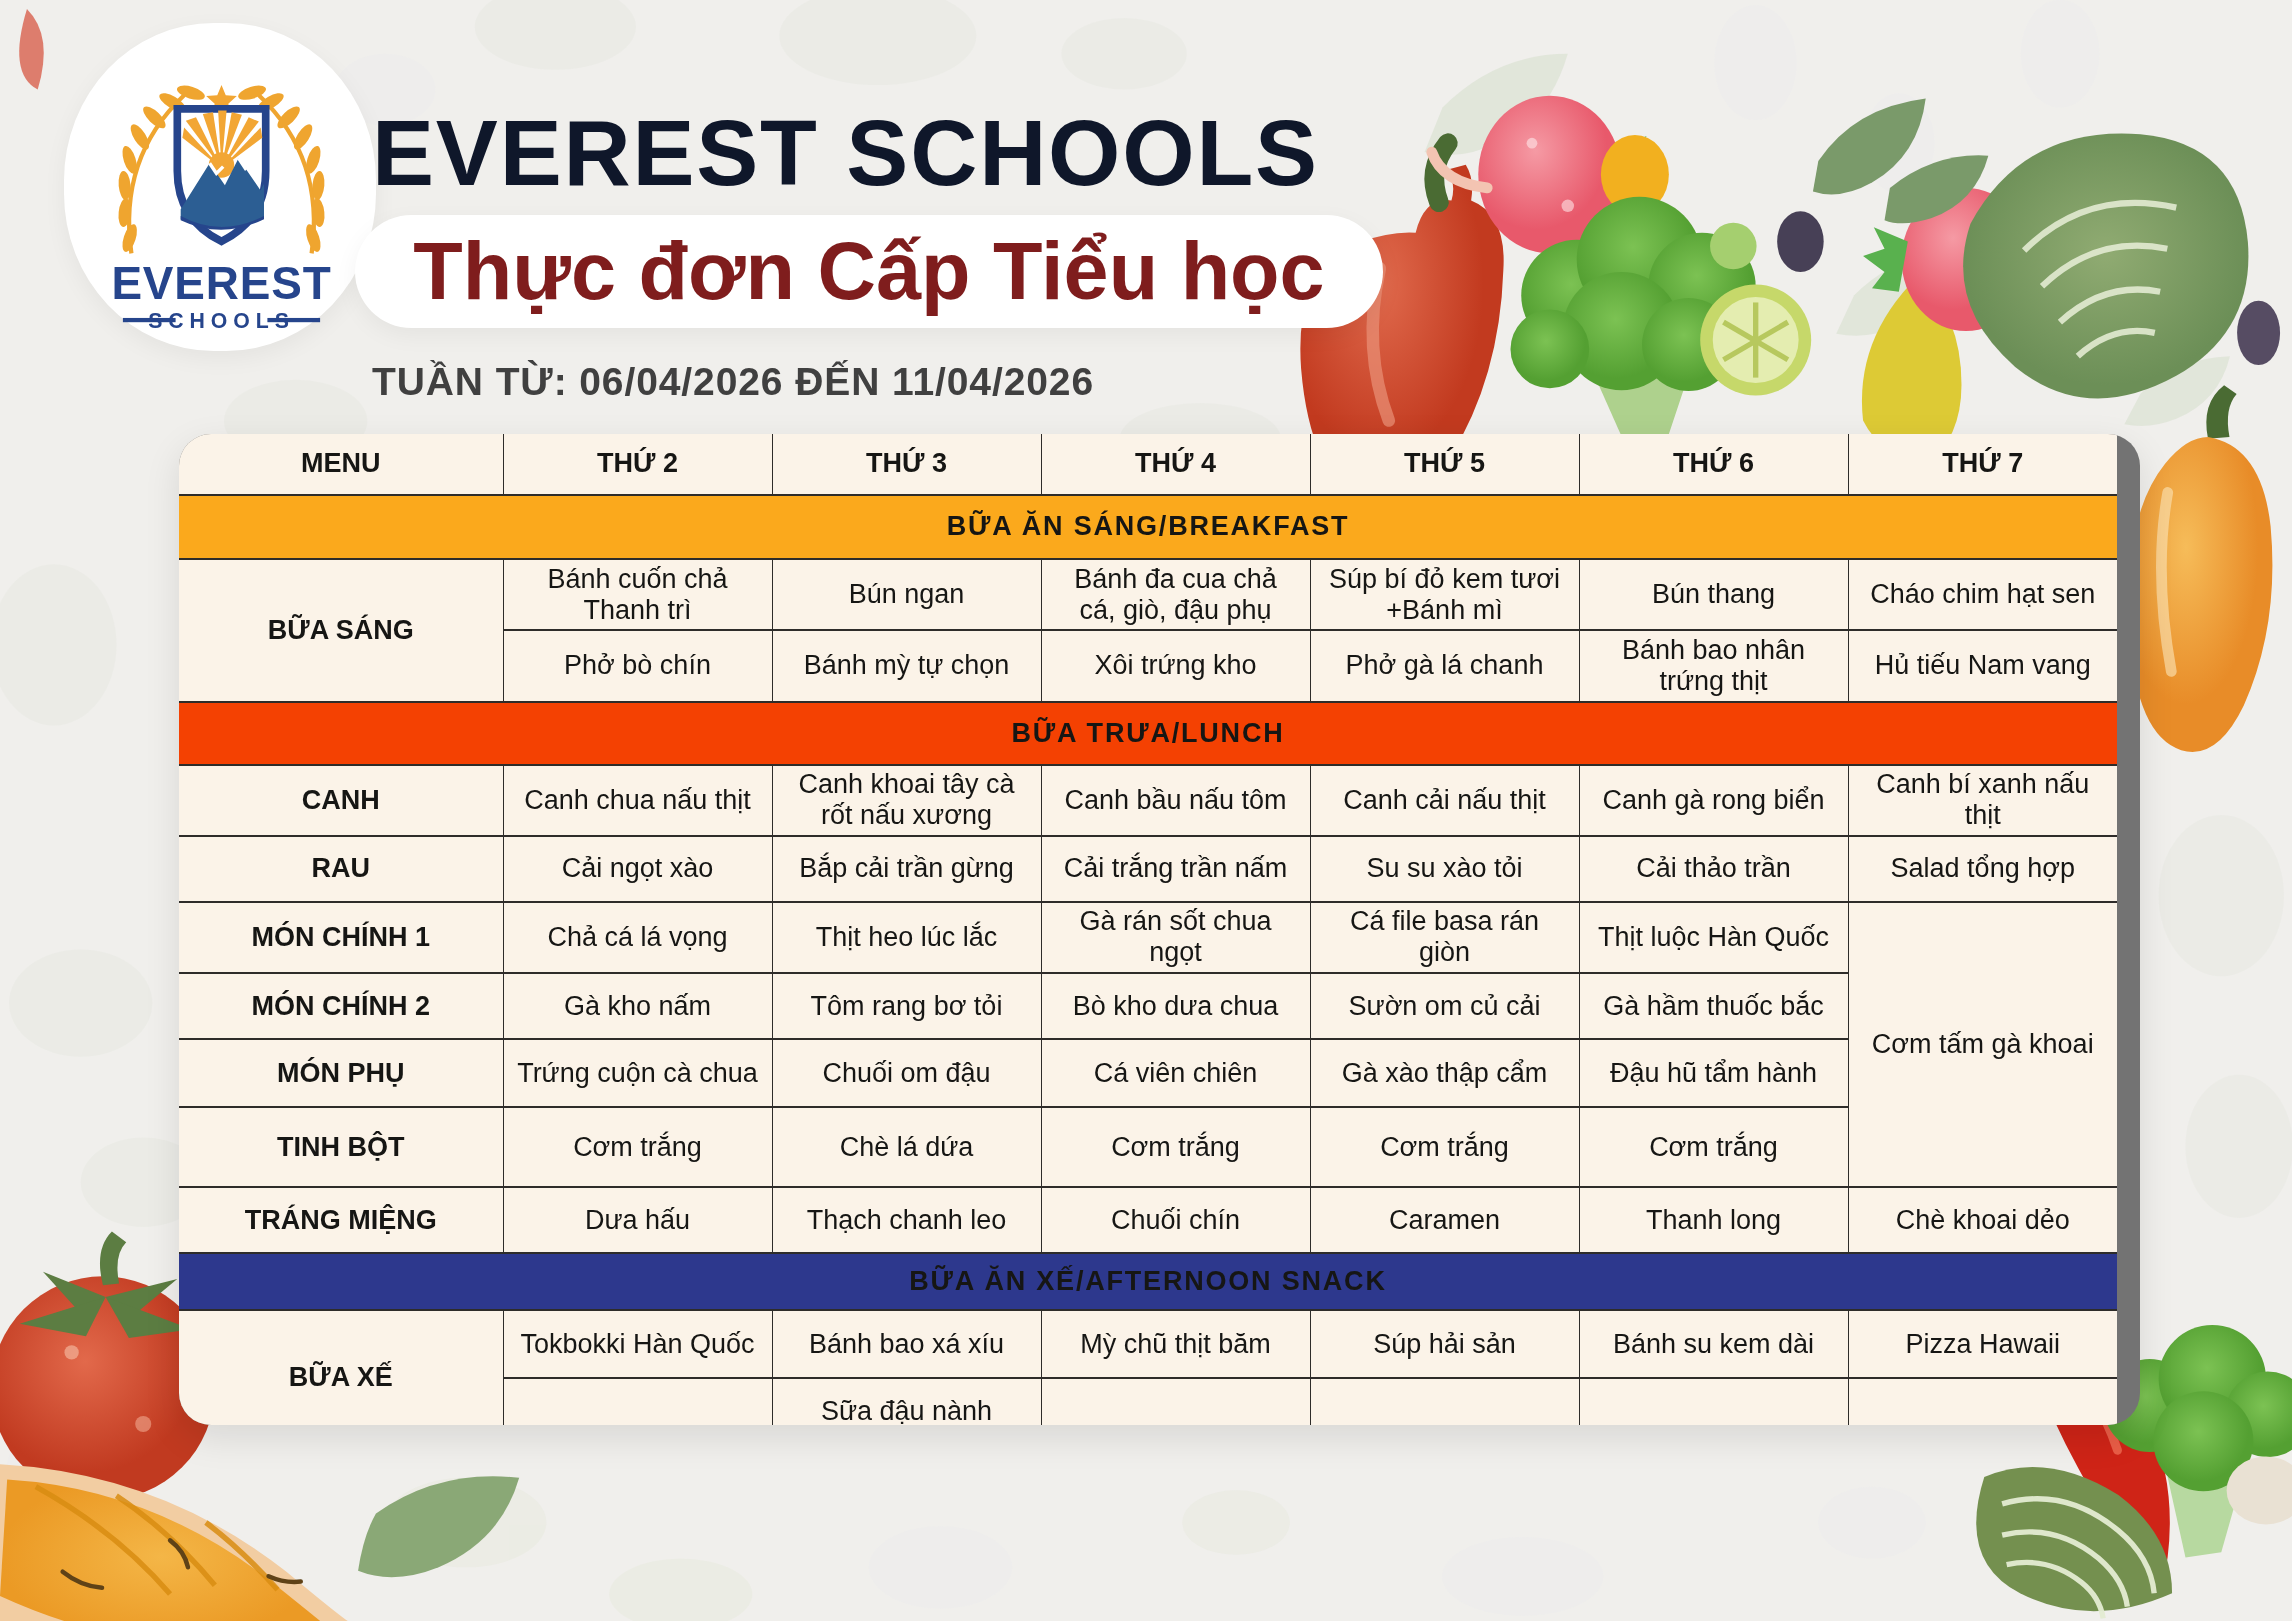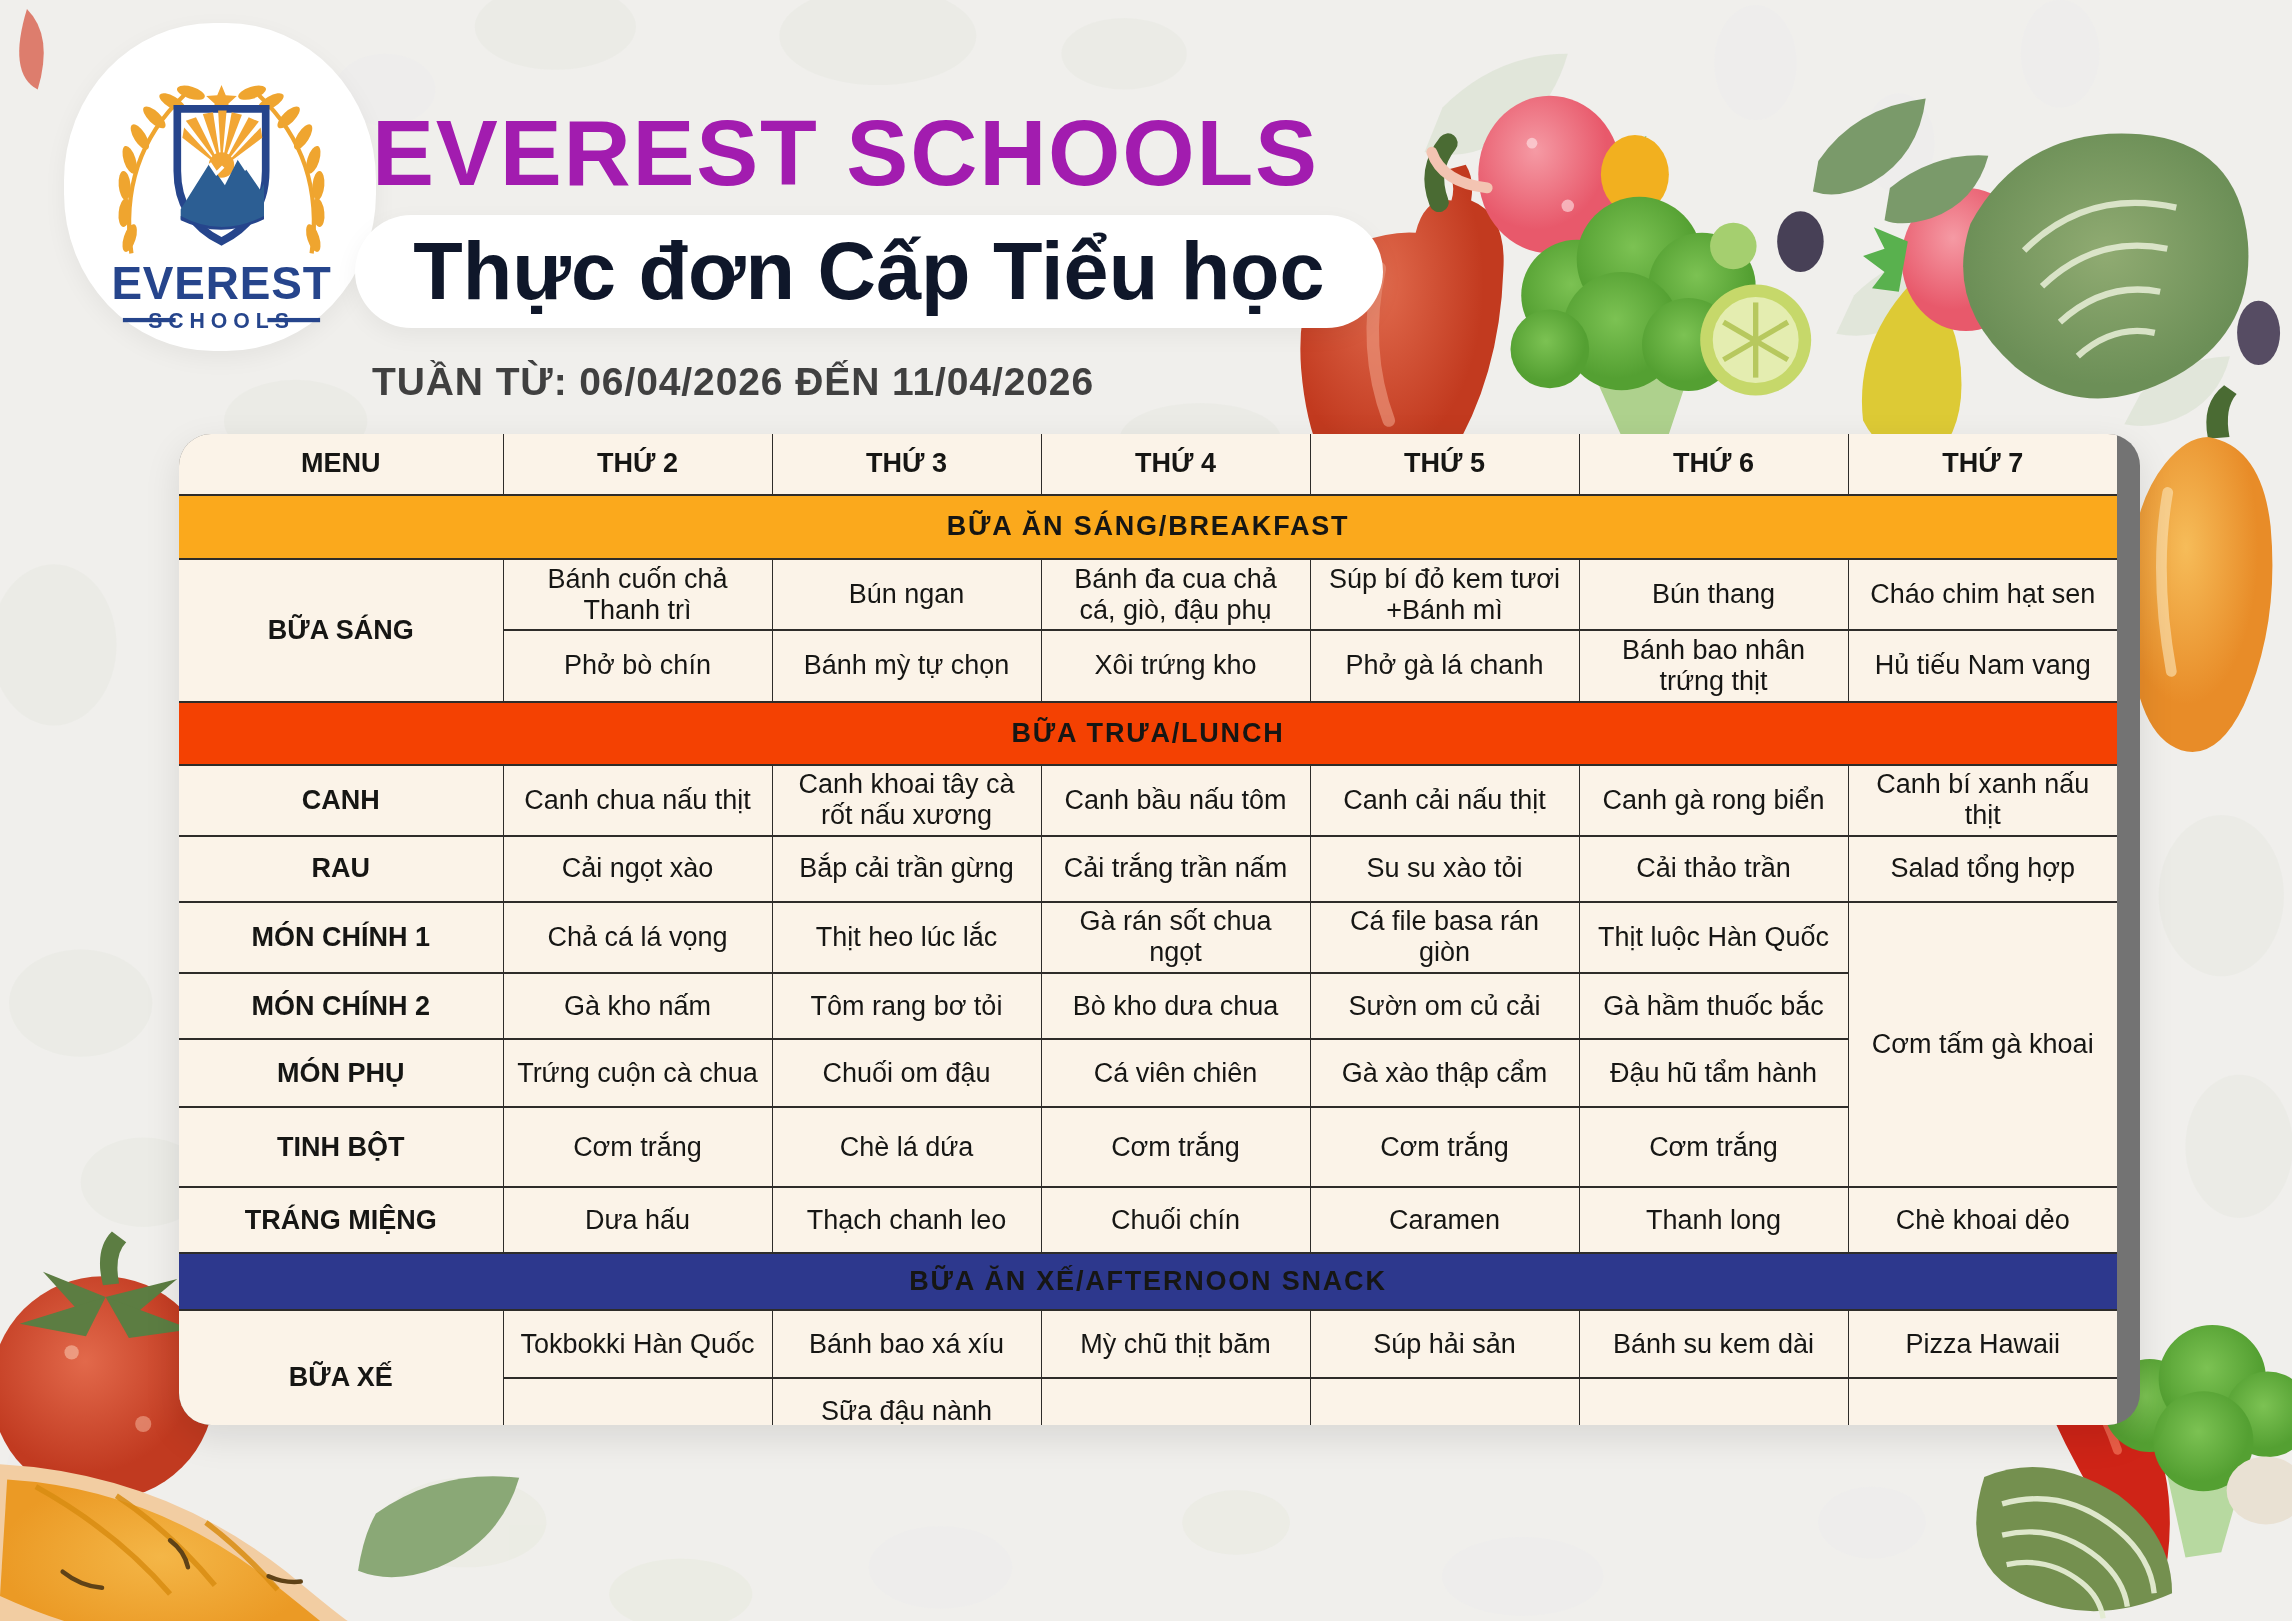--- a/index.html
+++ b/index.html
@@ -4,24 +4,24 @@
 <style>
   html,body{margin:0;padding:0;background:#e9e8e5;}
   .page{position:relative;width:2293px;height:1622px;background:#f0efec;overflow:hidden;
         font-family:"Liberation Sans", sans-serif;}
   .abs{position:absolute;}
   .decor{z-index:1;pointer-events:none;}
   .hdr{z-index:2;}
   
   .logo-blob{left:64px;top:23px;width:312px;height:328px;background:#ffffff;border-radius:48%;
              box-shadow:0 7.2px 23px rgba(0,0,0,.05);}
-  .school-name{left:372px;top:100px;font-size:93px;font-weight:800;color:#a21caf;letter-spacing:1.8px;}
+  .school-name{left:372px;top:100px;font-size:93px;font-weight:800;color:#0f172a;letter-spacing:1.8px;}
   .subtitle-pill{left:355px;top:215px;width:1028px;height:113px;background:#ffffff;border-radius:57px;
                  display:flex;align-items:center;justify-content:center;box-shadow:0 7.2px 23px rgba(0,0,0,.05);}
-  .subtitle-pill span{font-size:81px;font-weight:800;color:#0f172a;}
+  .subtitle-pill span{font-size:81px;font-weight:800;color:#7f1d1d;}
   .week-range{left:372px;top:360px;font-size:39px;font-weight:800;color:#404040;letter-spacing:0.9px;}
   
   .card{left:179px;top:434px;width:1961px;height:991px;background:#737373;border-radius:32px;
         overflow:hidden;z-index:3;box-shadow:0 12.5px 36px rgba(0,0,0,.10);}
   table.menu{border-collapse:collapse;table-layout:fixed;width:1936px;}
   table.menu td,table.menu th{border:2.7px solid #2e2c29;border-left-width:1.8px;border-right-width:1.8px;
         background:#fbf3e8;text-align:center;vertical-align:middle;padding:3.6px 12.5px;
         font-size:27px;color:#161614;line-height:1.15;}
   table.menu tr>*:first-child{border-left:none;}
   table.menu tr>*:last-child{border-right:none;}

